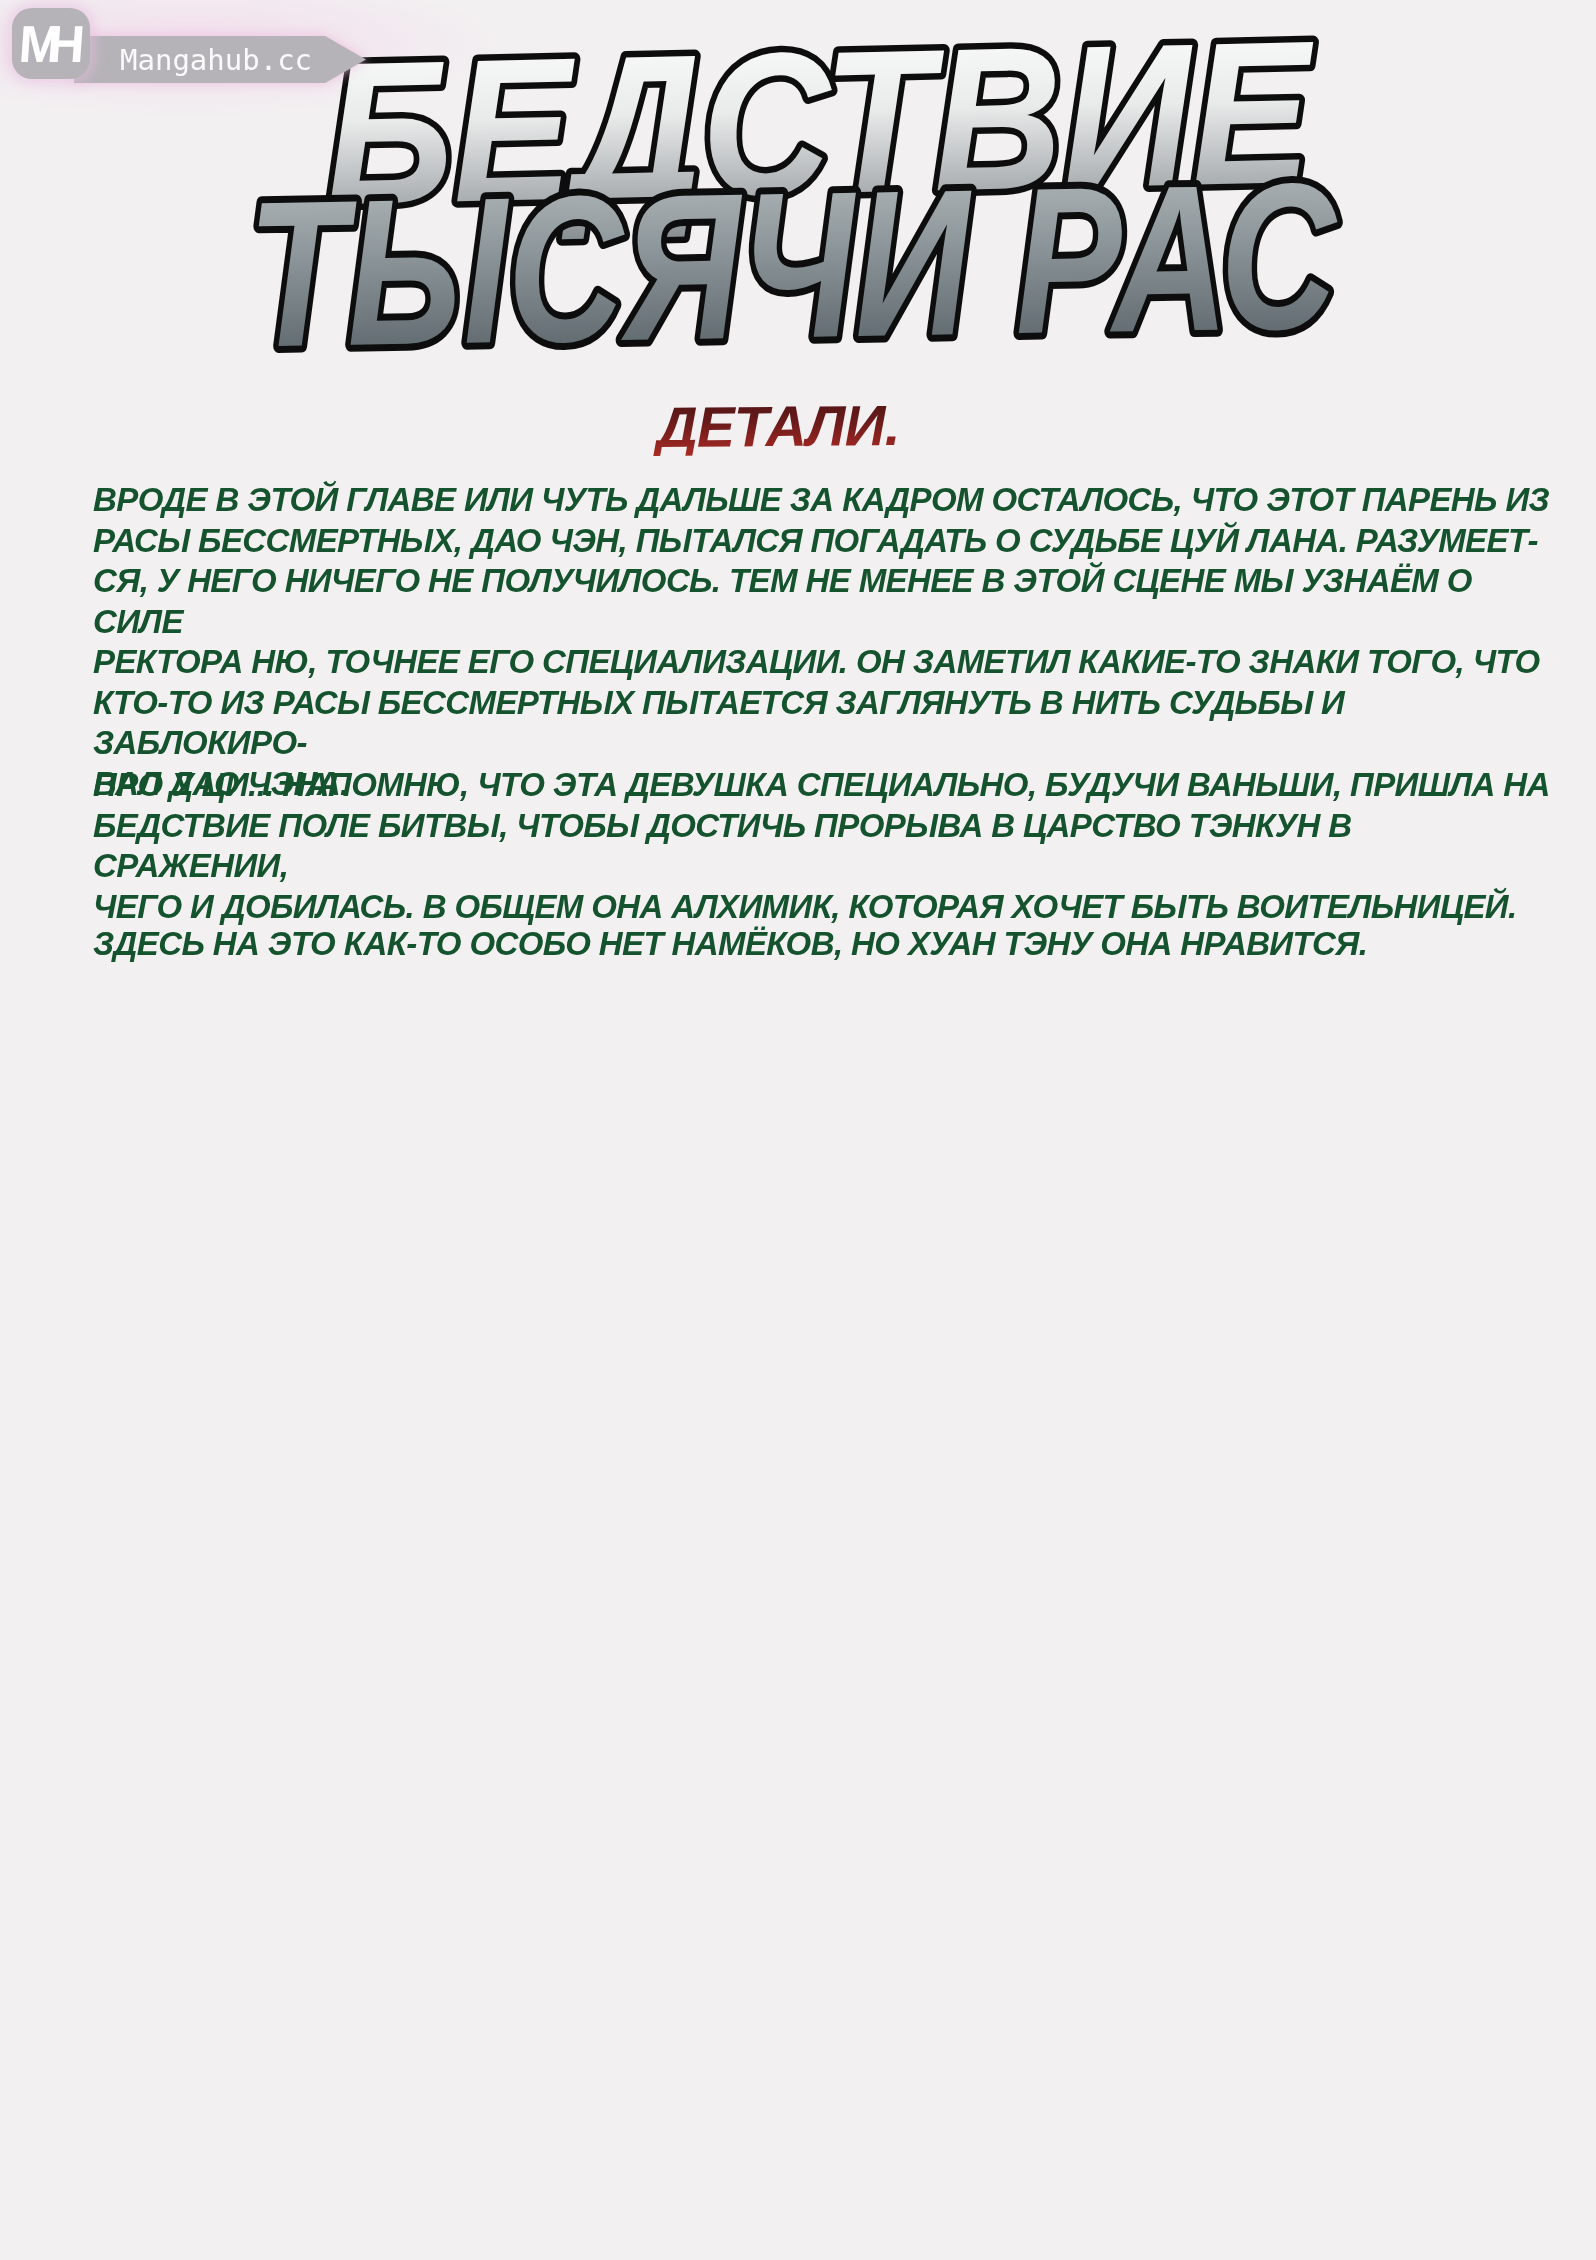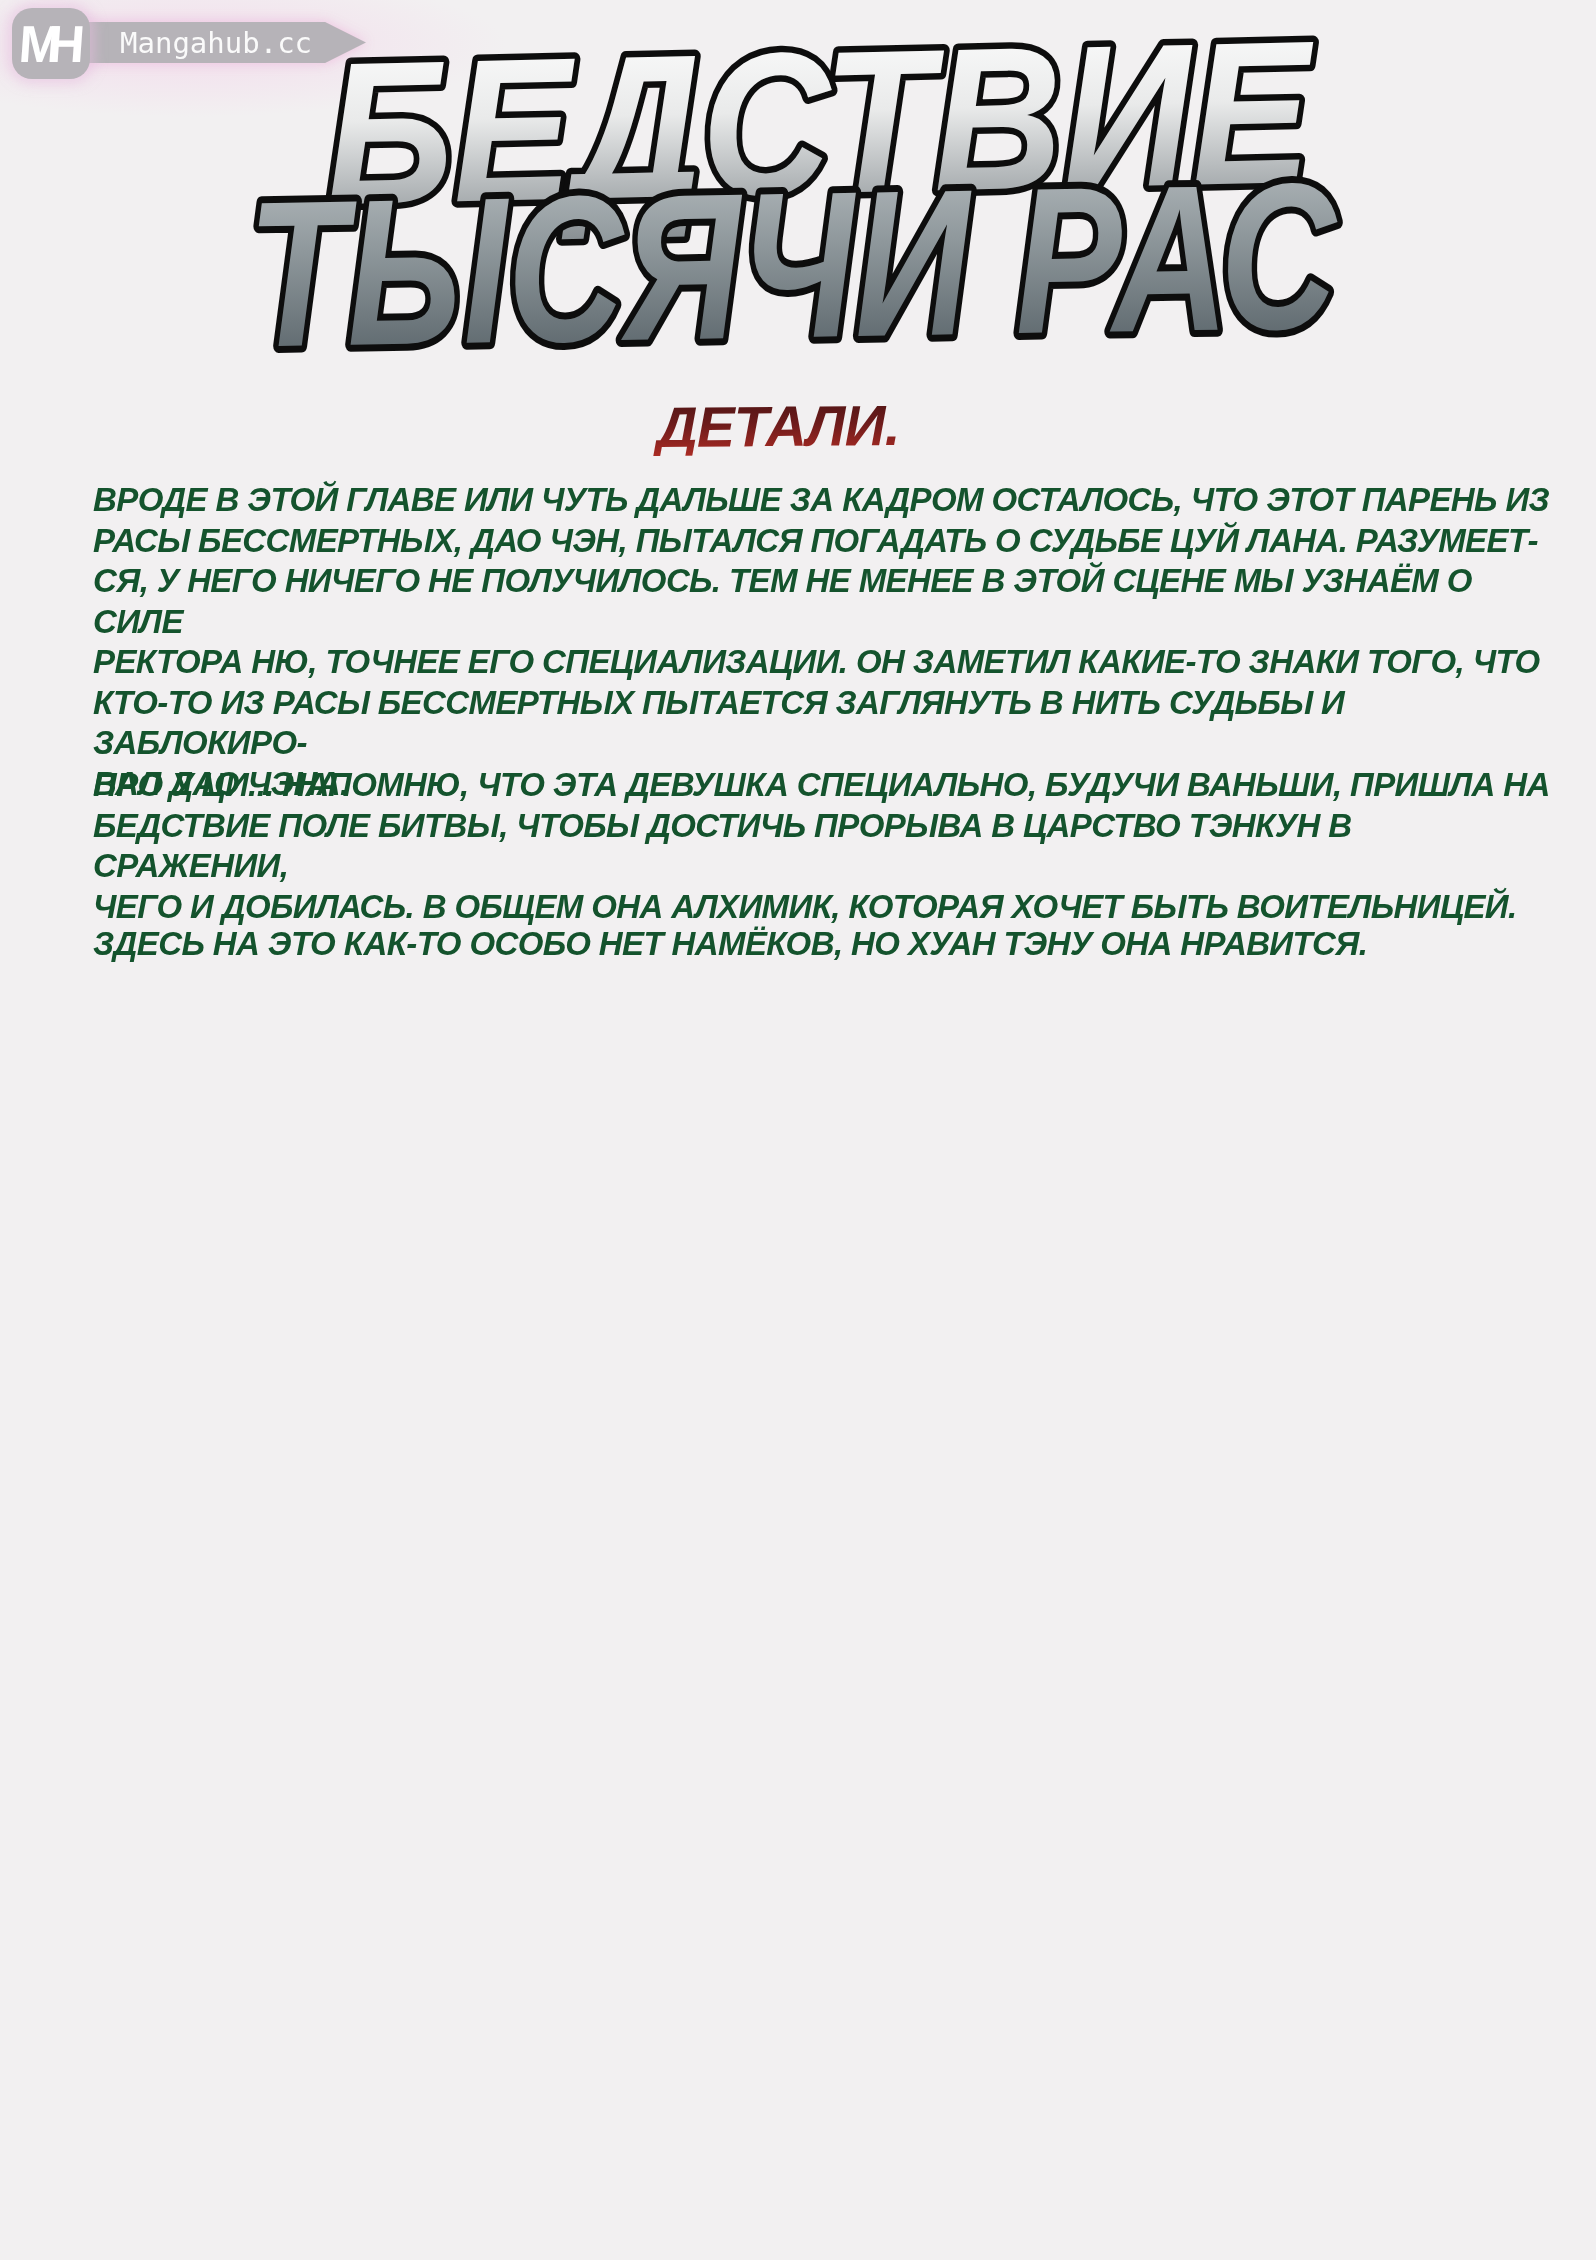--- a/index.html
+++ b/index.html
@@ -29,22 +29,22 @@
     color: #ffffff;
     font-weight: bold;
     font-size: 52px;
     letter-spacing: -15px;
     padding-right: 13px;
     transform: skewX(-4deg);
     line-height: 1;
   }
   .logo-banner {
     position: absolute;
-    left: 74px; top: 22px;
-    width: 292px; height: 41px;
+    left: 74px; top: 36px;
+    width: 292px; height: 47px;
     z-index: 2;
     filter: drop-shadow(0 0 6px rgba(236,188,221,0.85));
   }
   .logo-banner-shape {
     width: 100%; height: 100%;
     background: #b6b3b8;
     clip-path: polygon(0 0, 86% 0, 100% 50%, 86% 100%, 0 100%);
     display: flex; align-items: center;
   }
   .logo-banner-text {

